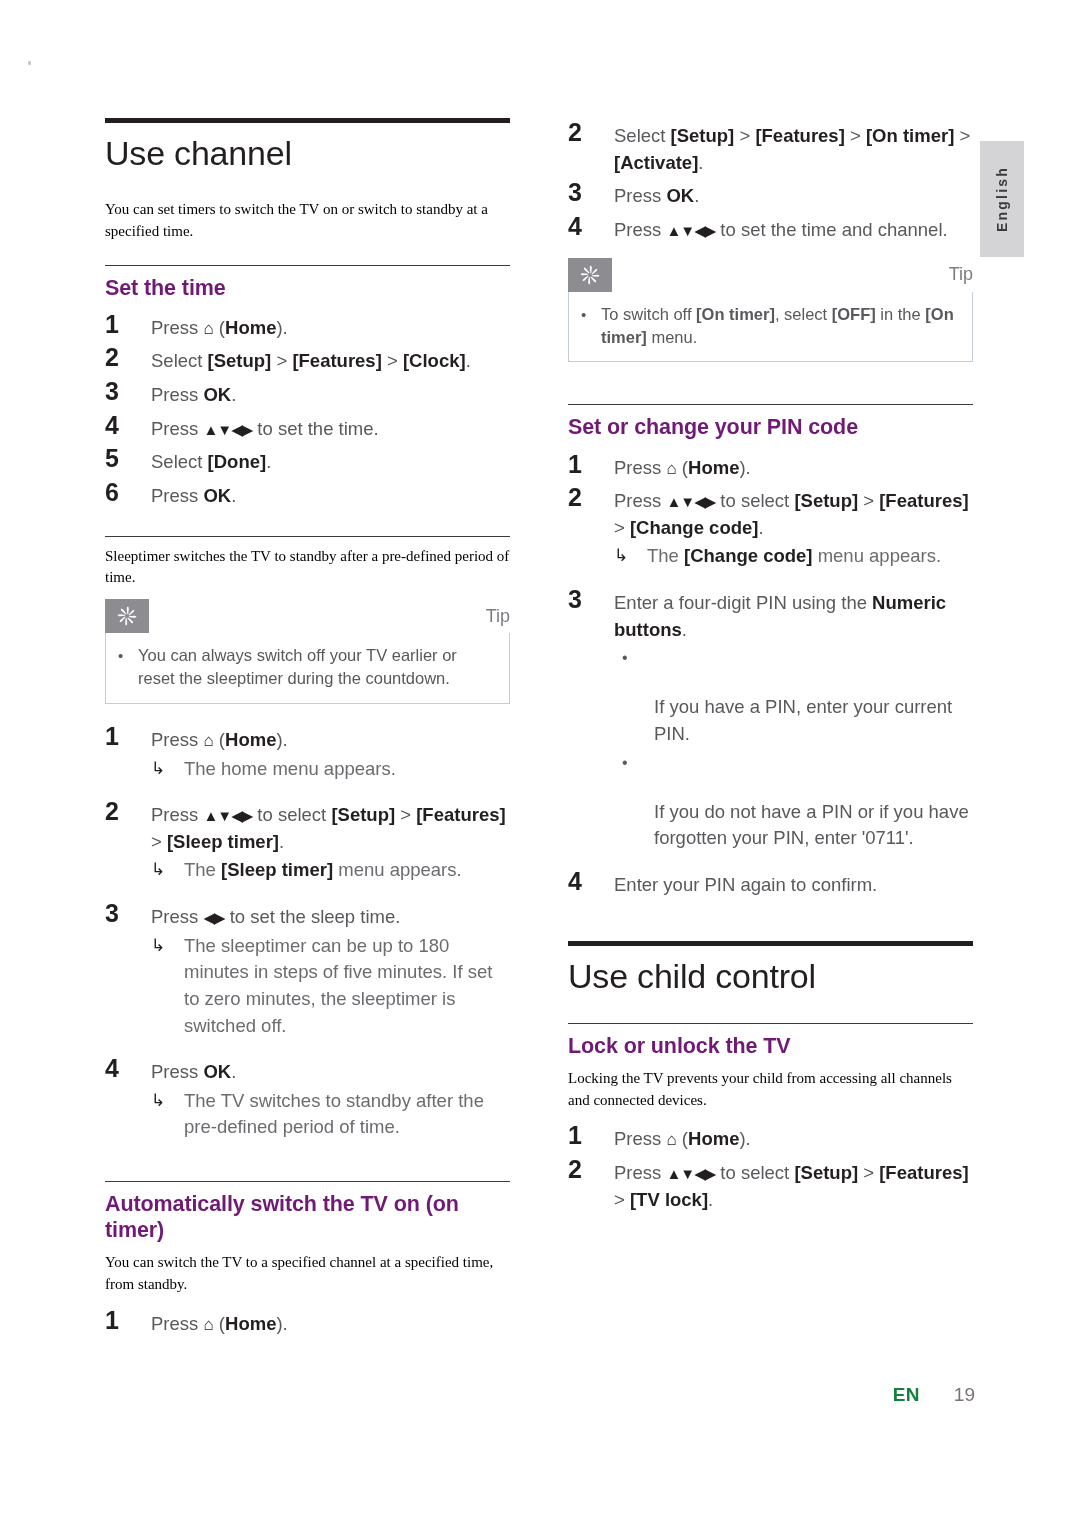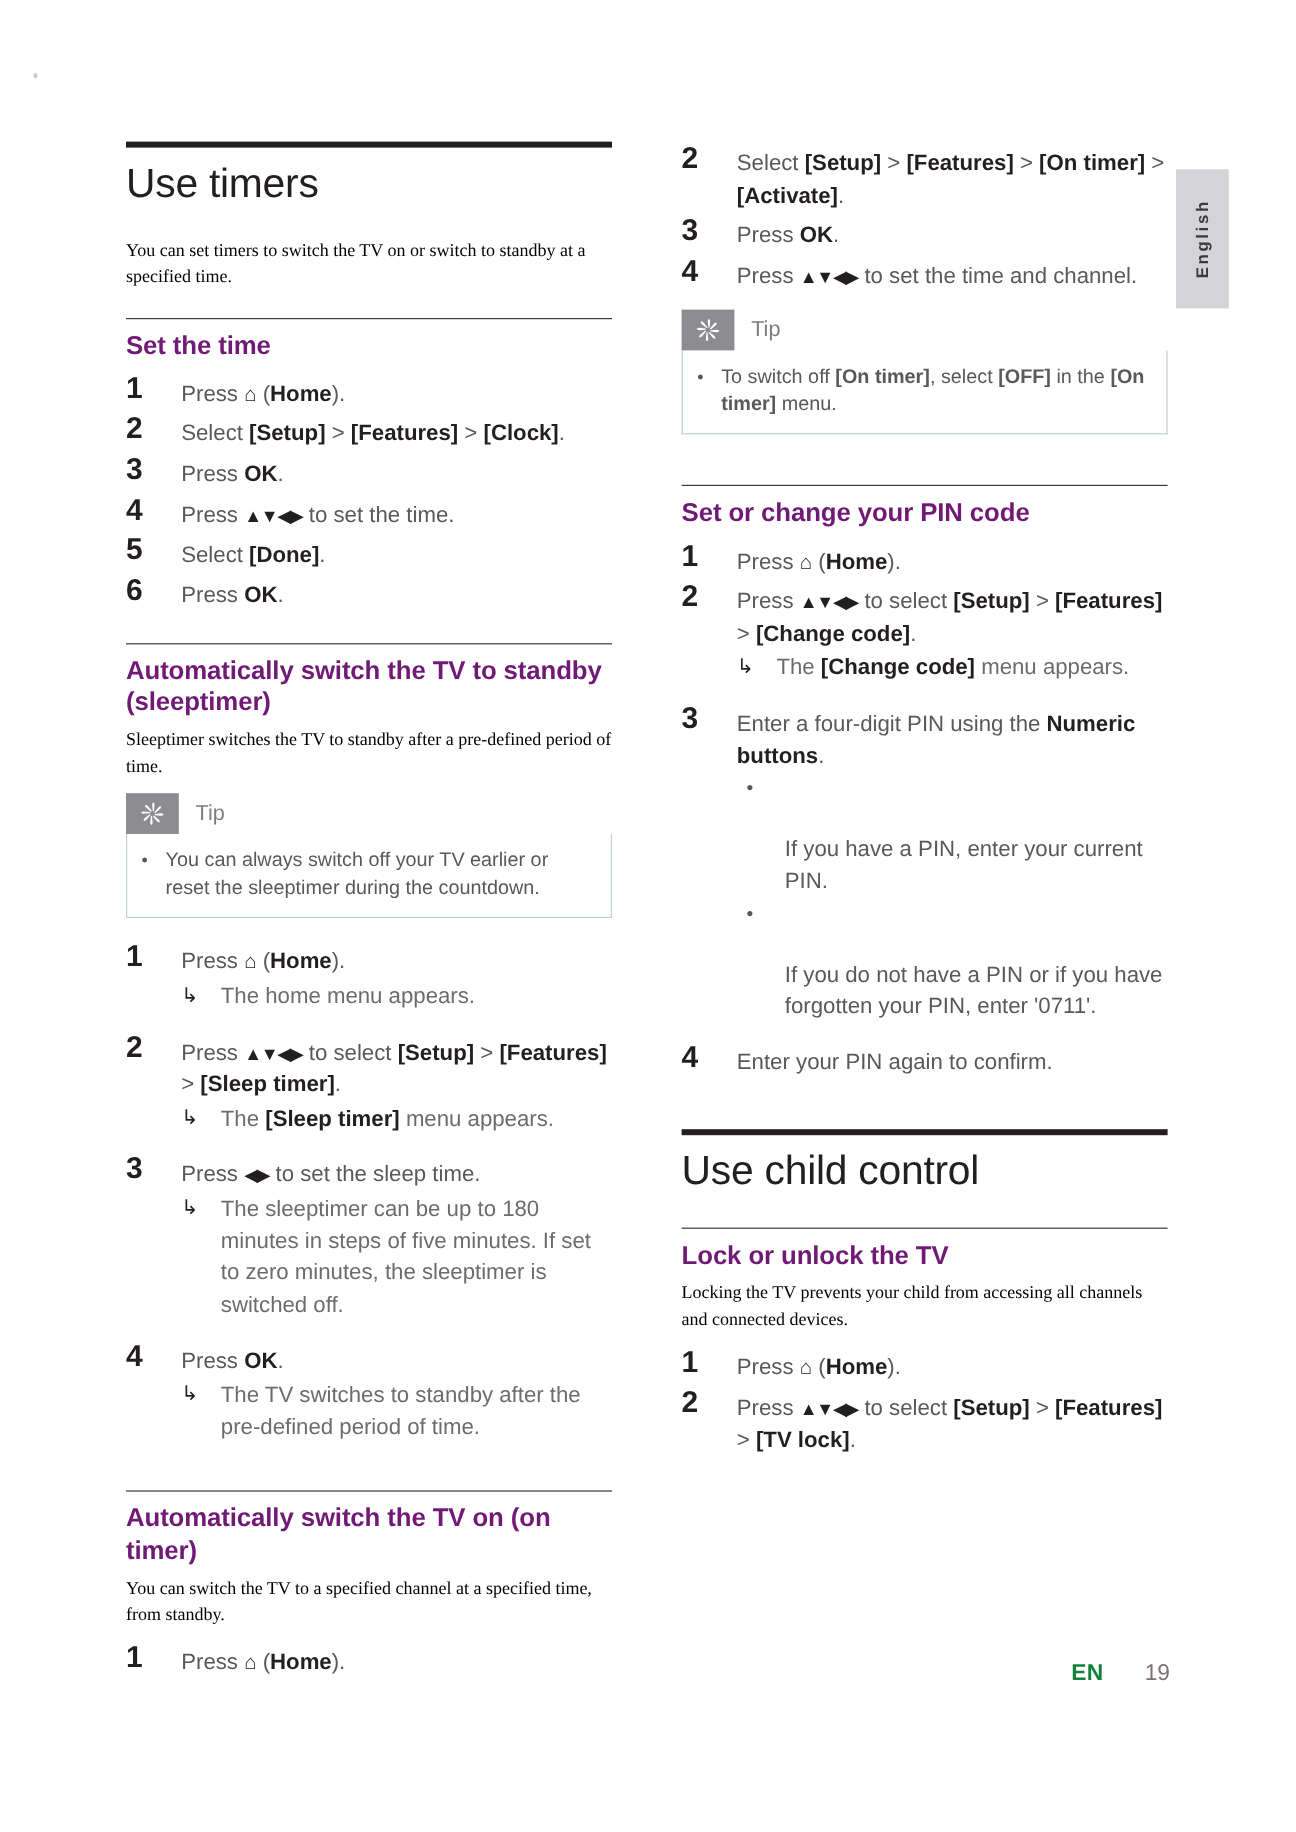--- a/index.html
+++ b/index.html
@@ -136,20 +136,21 @@
     line-height: 1.5;
   }
   .subbullet .btext { flex: 1 1 auto; margin-top: 48px; }
 
   
   .tip { margin: 4px 0 18px 0; }
   .tip-head {
     display: flex;
     align-items: center;
     height: 34px;
+    justify-content: space-between;
   }
   .tip-icon {
     width: 44px; height: 34px;
     background: #8c8c91;
     display: flex;
     align-items: center;
     justify-content: center;
     flex: 0 0 44px;
   }
   .tip-icon svg { display: block; }
@@ -227,21 +228,21 @@
 </head>
 <body>
 
 <div class="page">
 
   <div class="speck"></div>
 
   <div class="col col-left">
 
     <div class="rule-thick"></div>
-    <h1 class="chapter">Use timers</h1>
+    <h1 class="chapter">Use channel</h1>
     <p class="body">You can set timers to switch the TV on or switch to standby at a specified time.</p>
 
     <div class="rule-thin"></div>
     <h2 class="section">Set the time</h2>
     <div class="steps">
       <div class="step">
         <div class="step-num">1</div>
         <div class="step-body">Press <span class="home-ico">⌂</span> (<b>Home</b>).</div>
       </div>
       <div class="step">
@@ -260,21 +261,20 @@
         <div class="step-num">5</div>
         <div class="step-body">Select <b>[Done]</b>.</div>
       </div>
       <div class="step">
         <div class="step-num">6</div>
         <div class="step-body">Press <b>OK</b>.</div>
       </div>
     </div>
 
     <div class="rule-thin" style="margin-top:26px;"></div>
-    <h2 class="section">Automatically switch the TV to standby (sleeptimer)</h2>
     <p class="body tight">Sleeptimer switches the TV to standby after a pre-defined period of time.</p>
 
     <div class="tip">
       <div class="tip-head">
         <div class="tip-icon">
           <svg width="24" height="24" viewBox="0 0 24 24" aria-hidden="true">
             <g fill="#ffffff">
               <path d="M12 2.6c1.1 0 1.9.9 1.8 2l-.5 5.1c-.1.7-.9.7-1 0l-.5-5.1c-.1-1.1.7-2 1.8-2z" transform="rotate(0 12 12)"></path>
               <path d="M12 2.6c1.1 0 1.9.9 1.8 2l-.5 5.1c-.1.7-.9.7-1 0l-.5-5.1c-.1-1.1.7-2 1.8-2z" transform="rotate(45 12 12)"></path>
               <path d="M12 2.6c1.1 0 1.9.9 1.8 2l-.5 5.1c-.1.7-.9.7-1 0l-.5-5.1c-.1-1.1.7-2 1.8-2z" transform="rotate(90 12 12)"></path>

